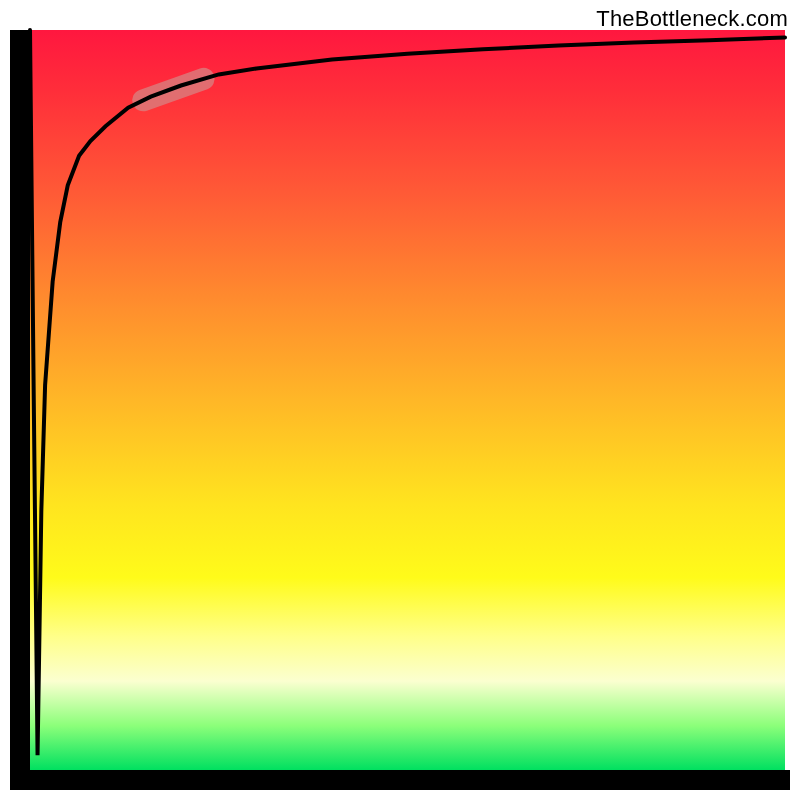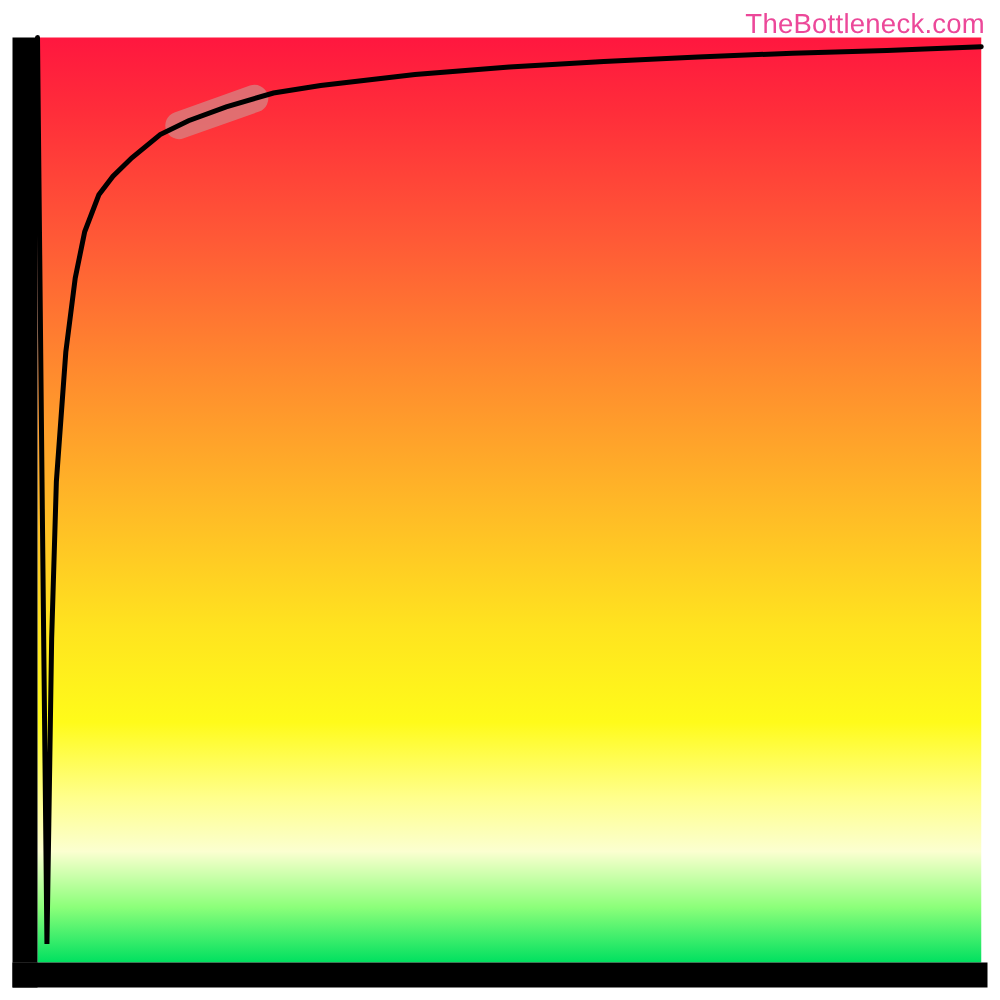--- a/index.html
+++ b/index.html
@@ -8,21 +8,21 @@
     height: 800px;
     background: #fff;
     font-family: Arial, Helvetica, sans-serif;
     position: relative;
     overflow: hidden;
   }
   .watermark {
     position: absolute;
     top: 6px;
     right: 12px;
-    color: #ec4899;
+    color: #000000;
     font-size: 22px;
     letter-spacing: 0.2px;
     z-index: 10;
     margin-left: 24px;
   }
   .frame {
     position: absolute;
     left: 0;
     top: 0;
     width: 800px;

